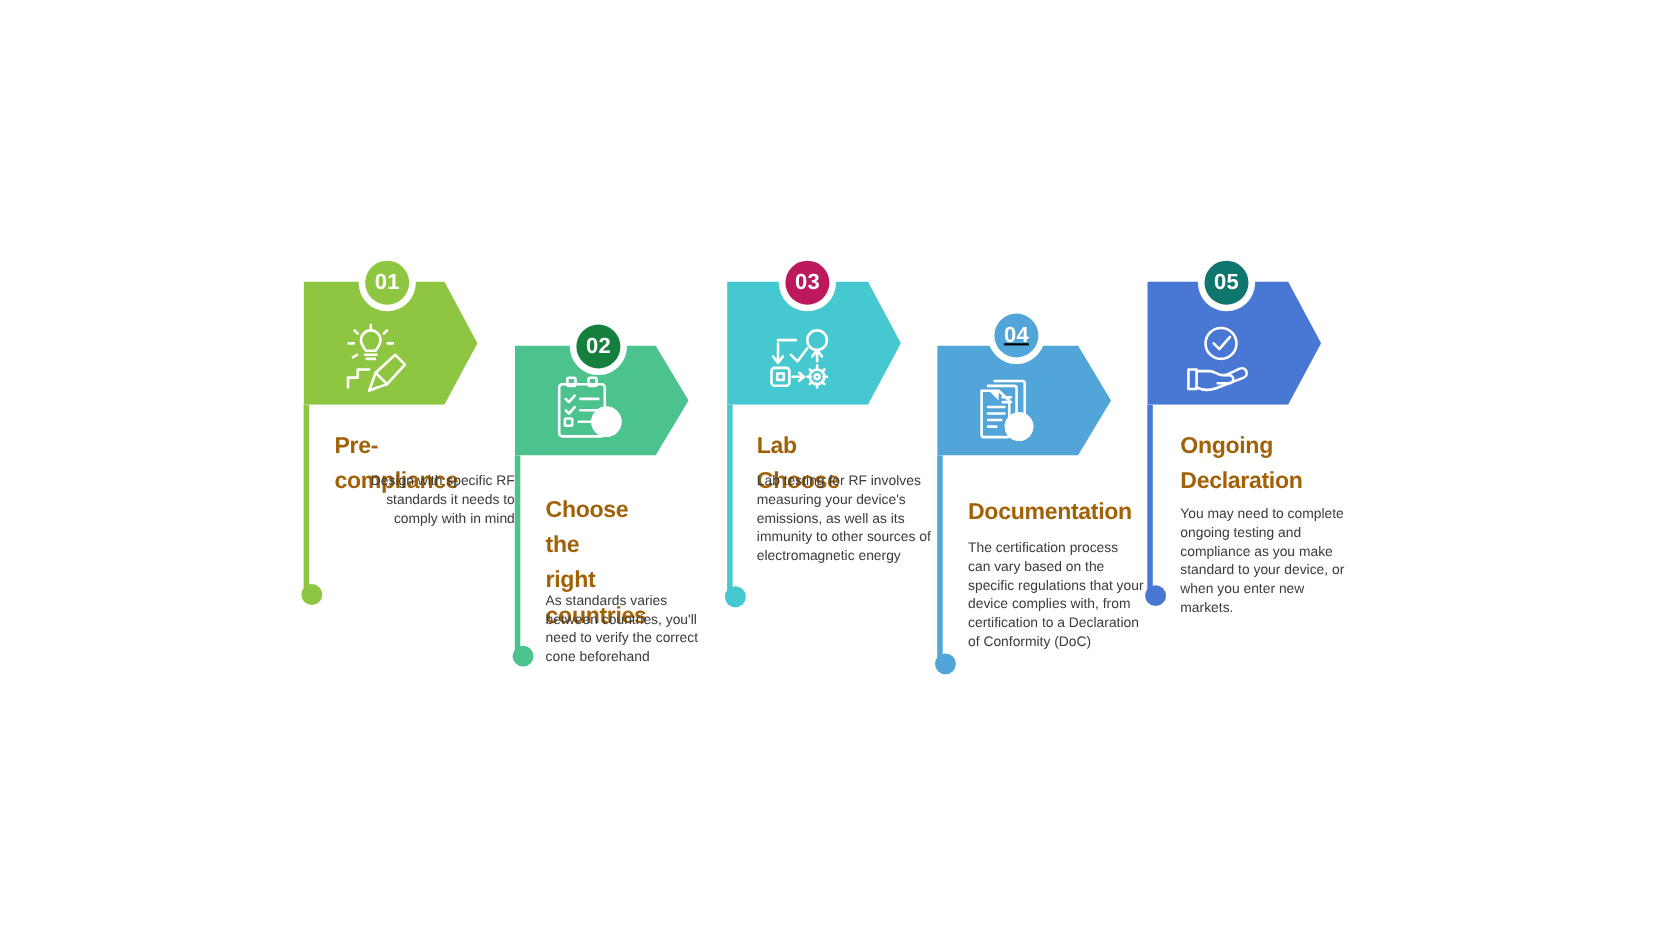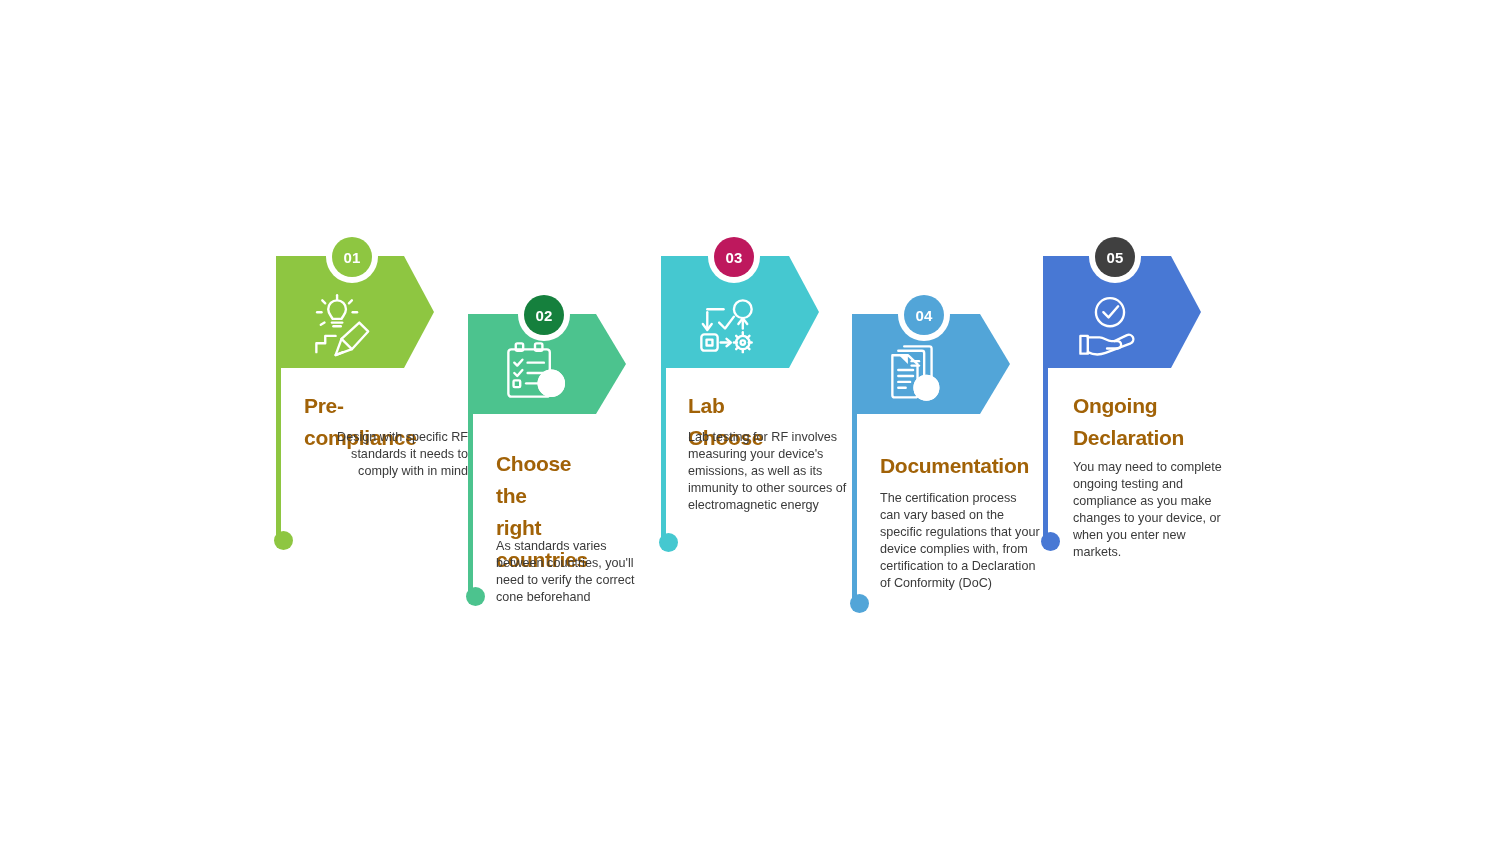--- a/index.html
+++ b/index.html
@@ -62,21 +62,21 @@
     box-sizing: border-box;
   }
   .badge-inner {
     width: 40px;
     height: 40px;
     border-radius: 50%;
     display: flex;
     align-items: center;
     justify-content: center;
     color: #ffffff;
-    font-size: 15px;
+    font-size: 20px;
     font-weight: bold;
     letter-spacing: 0.2px;
     font-family: "Liberation Sans", sans-serif;
   }
 
   
   .icon-wrap {
     position: absolute;
     width: 74px;
     height: 74px;
@@ -240,21 +240,21 @@
           <line x1="22" y1="62" x2="38" y2="62"></line>
           <line x1="22" y1="70" x2="32" y2="70"></line>
           <line x1="40" y1="34" x2="50" y2="34"></line>
           <line x1="40" y1="40" x2="50" y2="40"></line>
           <circle cx="60" cy="70" r="16" fill="#ffffff" stroke="#ffffff"></circle>
         </g>
         <circle cx="60" cy="70" r="16" fill="none" stroke="#ffffff" stroke-width="3.2"></circle>
         <polyline points="52,70 58,76 69,63" fill="none" stroke="#ffffff" stroke-width="4.2" stroke-linecap="round" stroke-linejoin="round"></polyline>
       </svg>
       </div>
-      <div class="badge" style="left: 898px; top: 289px;">
+      <div class="badge" style="left: 898px; top: 279px; text-decoration: underline;">
         <div class="badge-inner" style="background: rgb(82, 165, 216);">04</div>
       </div>
       <div class="step-title" style="left: 880px; top: 450px;">Documentation</div>
       <div class="step-body" style="left: 880px; top: 490px;">The certification process can vary based on the specific regulations that your device complies with, from certification to a Declaration of Conformity (DoC)</div>
     </div>
     <div class="step" style="left: 0px; top: 0px;">
       <div class="stem" style="left: 1043px; top: 368px; height: 174px; background: rgb(72, 120, 212);"></div>
       <div class="stem-dot" style="left: 1040.5px; top: 531.5px; background: rgb(72, 120, 212);"></div>
       <div class="banner" style="left: 1043px; top: 256px;">
         <svg width="158" height="112" viewBox="0 0 158 112">
@@ -266,19 +266,19 @@
         <g fill="none" stroke="#ffffff" stroke-width="3.2" stroke-linecap="round" stroke-linejoin="round">
           <circle cx="50" cy="30" r="19"></circle>
           <polyline points="41,30 48,37 61,22"></polyline>
           <path d="M10 62 h10 v24 h-10 z"></path>
           <path d="M20 64 h16 c6 0 10 5 16 5 h8 a5 5 0 0 1 0 10 h-14"></path>
           <path d="M20 84 c8 4 16 4 24 1 l34 -13 a6 6 0 0 0 -5 -11 l-17 8"></path>
         </g>
       </svg>
       </div>
       <div class="badge" style="left: 1089px; top: 231px;">
-        <div class="badge-inner" style="background: #404040;">05</div>
+        <div class="badge-inner" style="background: #0f766e;">05</div>
       </div>
       <div class="step-title" style="left: 1073px; top: 390px;">Ongoing
 Declaration</div>
-      <div class="step-body" style="left: 1073px; top: 459px;">You may need to complete ongoing testing and compliance as you make changes to your device, or when you enter new markets.</div>
+      <div class="step-body" style="left: 1073px; top: 459px;">You may need to complete ongoing testing and compliance as you make standard to your device, or when you enter new markets.</div>
     </div>
   </div>
 
 </body></html>

